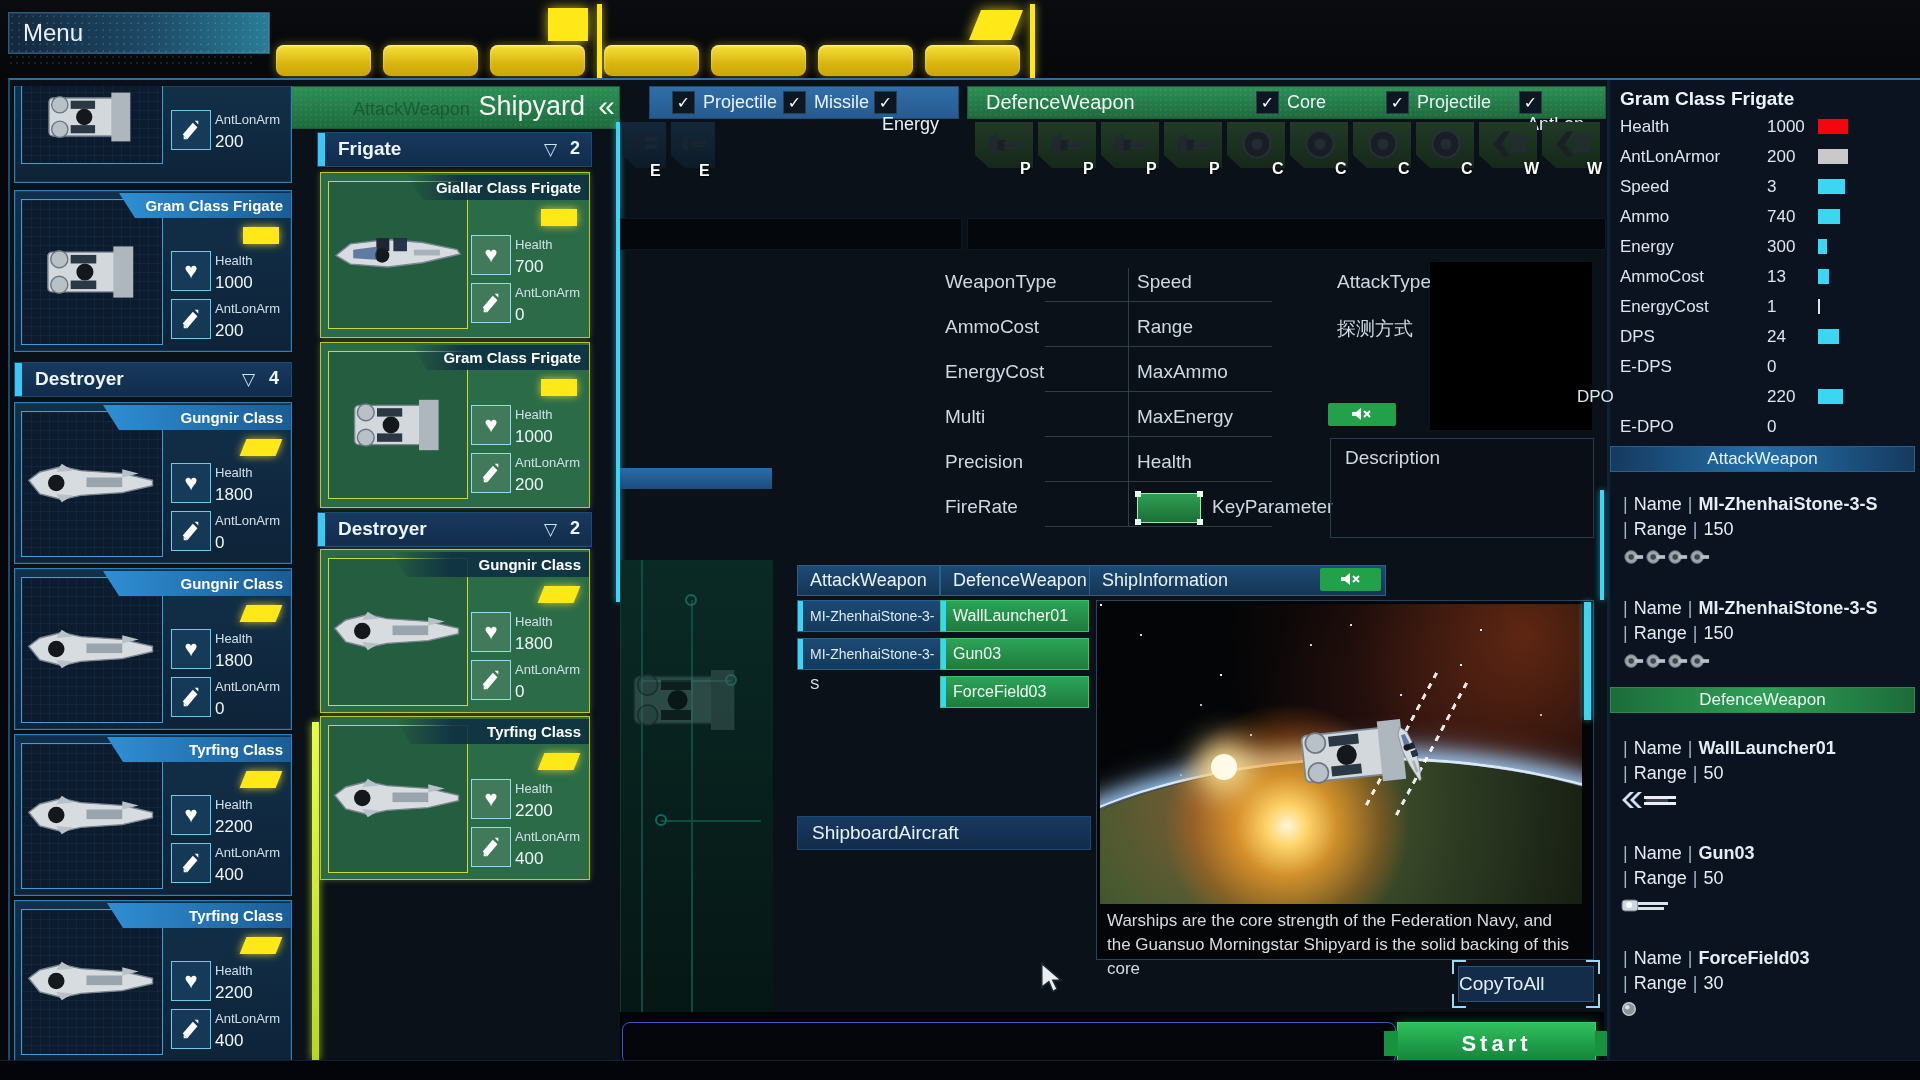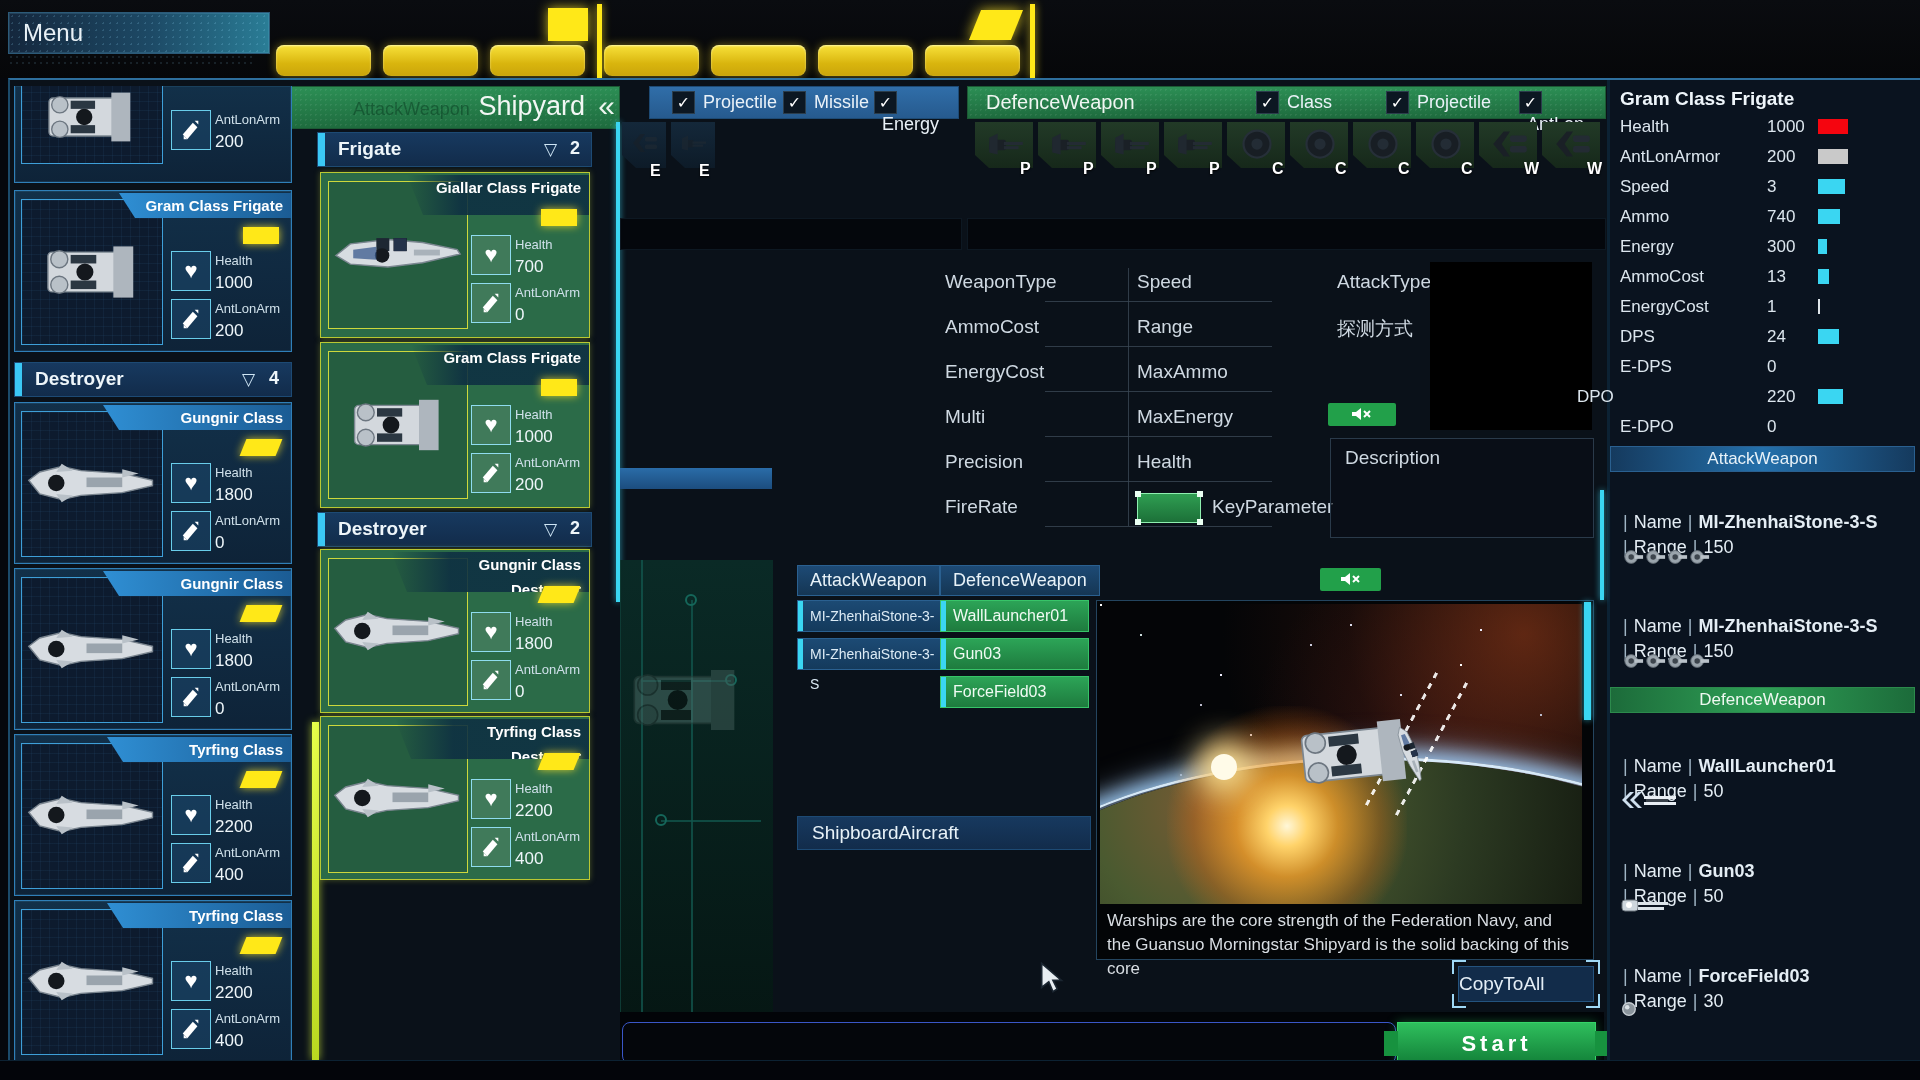--- a/index.html
+++ b/index.html
@@ -42,21 +42,21 @@
   .title-tab{right:0;top:2px;height:25px;background:linear-gradient(90deg,#2f8fd4,#1b5c94);clip-path:polygon(0 0,100% 0,100% 100%,16px 100%);color:#fff;font-size:15px;font-weight:bold;line-height:25px;text-align:right;padding:0 8px 0 24px;}
   .badge{width:36px;height:17px;background:#ffe818;box-shadow:0 0 8px rgba(255,230,40,.8);}
   .badge.para{transform:skewX(-22deg);}
   .stat-tile{width:38px;height:38px;background:rgba(30,80,120,.45);border:1px solid #69cdea;text-align:center;}
   .stat-tile .h{font-size:22px;color:#fff;line-height:38px;}
   .s-lbl{font-size:13px;color:#cfe0ea;}
   .s-val{font-size:17px;color:#eef6fa;}
   
   .sy-card{width:268px;background:#2b6b48;border:1.5px solid #b9c832;box-shadow:0 0 6px rgba(190,210,60,.35);}
   .sy-card .imgbox{left:7px;top:8px;width:138px;height:146px;border:1px solid #cdd83c;background:rgba(18,52,38,.25);}
-  .sy-title{right:0;top:2px;height:40px;background:linear-gradient(90deg,rgba(16,56,70,.0),rgba(14,48,66,.9) 30%);clip-path:polygon(0 0,100% 0,100% 100%,16px 100%);color:#fff;font-size:15px;font-weight:bold;line-height:25px;text-align:right;padding:0 8px 0 26px;}
+  .sy-title{right:0;top:2px;height:25px;background:linear-gradient(90deg,rgba(16,56,70,.0),rgba(14,48,66,.9) 30%);clip-path:polygon(0 0,100% 0,100% 100%,16px 100%);color:#fff;font-size:15px;font-weight:bold;line-height:25px;text-align:right;padding:0 8px 0 26px;}
   .sy-tile{width:38px;height:38px;background:rgba(255,255,255,.10);border:1px solid #8fdcef;text-align:center;}
   
   .slot{width:58px;height:46px;background:linear-gradient(#223a27,#16281a);clip-path:polygon(0 0,100% 0,100% 100%,14px 100%,0 72%);}
   .slot.blue{background:linear-gradient(#14283a,#0d1b28);}
   .slot-letter{font-size:16px;font-weight:bold;color:#fff;text-shadow:0 1px 2px #000;}
   .darkband{background:#04070c;border:1px solid #0d1822;}
   
   .wt-lbl{font-size:19px;color:#cfd9e2;}
   .wt-line{height:1px;background:#3a4754;opacity:.8;}
   .wt-vline{width:1px;background:#3a4754;opacity:.8;}
@@ -89,21 +89,21 @@
   .start-btn:after{content:"";position:absolute;right:-14px;top:8px;width:14px;height:25px;background:#17923f;}
   .cmd-input{width:752px;height:40px;background:#04060b;border:1.5px solid #3a56c8;border-radius:8px;color:#cfe0ea;font-size:16px;padding:0 10px;outline:none;}
   
   .rpanel{left:1607px;top:80px;width:310px;height:1000px;background:#0a131f;border-left:3px solid #0c2233;border-right:3px solid #2a6080;}
   .rp-title{font-size:19px;font-weight:bold;color:#eef5fa;}
   .rp-lbl{font-size:17px;color:#dce6ee;}
   .rp-val{font-size:17px;color:#dce6ee;}
   .chip{position:absolute;height:15px;}
   .rp-hdr-blue{height:24px;background:linear-gradient(90deg,#153a5e,#2470ab 50%,#153a5e);border:1px solid #2a6090;color:#e8f2f8;font-size:17px;text-align:center;line-height:24px;}
   .rp-hdr-green{height:24px;background:linear-gradient(90deg,#1c6b3a,#2fa056 50%,#1c6b3a);border:1px solid #2c8a4c;color:#eef8f0;font-size:17px;text-align:center;line-height:24px;}
-  .rp-entry{font-size:18px;color:#e4edf4;margin-top:18px;}
+  .rp-entry{font-size:18px;color:#e4edf4;}
   .pipe{color:#9fb4c4;margin:0 6px;}
   
   .circuit{left:620px;top:560px;width:152px;height:500px;background:linear-gradient(#0a2a26,#051512);border-left:1px solid #0e3a34;overflow:hidden;}
   .circuit .c-line{position:absolute;background:#12554c;opacity:.8;}
   .circuit .c-node{position:absolute;width:8px;height:8px;border:2px solid #15665a;border-radius:50%;}
   .sel-blue{left:620px;top:468px;width:152px;height:21px;background:linear-gradient(#2a6ca8,#1c4d7e);}
   .scrollbar-lime{left:312px;top:722px;width:7px;height:338px;background:linear-gradient(#e8ff4a,#b8d820);box-shadow:0 0 8px rgba(220,250,60,.7);}
   .scrollbar-cyan{background:#3ad6f2;box-shadow:0 0 6px rgba(60,214,242,.7);}
   .cursor{pointer-events:none;}
 </style>
@@ -446,21 +446,21 @@
   </div>
 
   <div class="abs blue-bar filter-bar1">
     <span class="abs" style="left:22px;top:4px"><span class="cb">✓</span><span class="cb-lbl">Projectile</span></span>
     <span class="abs" style="left:133px;top:4px"><span class="cb">✓</span><span class="cb-lbl">Missile</span></span>
     <span class="abs" style="left:224px;top:4px"><span class="cb">✓</span><span class="cb-lbl">Energy</span></span>
   </div>
 
   <div class="abs green-bar defence-bar">
     <span class="abs bar-title" style="left:18px;top:4px">DefenceWeapon</span>
-    <span class="abs" style="left:288px;top:4px"><span class="cb">✓</span><span class="cb-lbl">Class</span></span>
+    <span class="abs" style="left:288px;top:4px"><span class="cb">✓</span><span class="cb-lbl">Core</span></span>
     <span class="abs" style="left:418px;top:4px"><span class="cb">✓</span><span class="cb-lbl">Projectile</span></span>
     <span class="abs" style="left:551px;top:4px"><span class="cb">✓</span><span class="cb-lbl">AntLon</span></span>
   </div>
 
   <div class="abs slot blue" style="left:622px;top:122px;width:44px"><svg style="width:30px;height:26px;margin:8px 0 0 8px;opacity:.5">
         <use href="#g-wing"></use>
       </svg></div>
   <div class="abs slot-letter" style="left:650px;top:162px">E</div>
   <div class="abs slot blue" style="left:671px;top:122px;width:44px"><svg style="width:30px;height:26px;margin:8px 0 0 8px;opacity:.5">
         <use href="#g-gun"></use>
@@ -542,20 +542,21 @@
   <div class="abs black-box" style="left:1430px;top:262px;width:162px;height:168px"></div>
   <div class="abs mute-btn" style="left:1328px;top:403px"><svg style="width:22px;height:14px;margin-top:4px">
         <use href="#ic-mute"></use>
       </svg></div>
   <div class="abs desc-box" style="left:1330px;top:438px;width:262px;height:98px">
     <div class="abs wt-lbl" style="left:14px;top:8px">Description</div>
   </div>
 
   <div class="abs lo-tab" style="left:797px;top:565px">AttackWeapon</div>
   <div class="abs lo-tab" style="left:940px;top:565px">DefenceWeapon</div>
+  <div class="abs lo-tab" style="left:1089px;top:565px;width:271px;padding:0 12px">ShipInformation</div>
   <div class="abs mute-btn" style="left:1320px;top:568px;width:61px"><svg style="width:22px;height:14px;margin-top:4px">
         <use href="#ic-mute"></use>
       </svg></div>
 
   <div class="abs lo-item-blue" style="left:797px;top:600px;width:131px"><span class="lo-accent"></span><span style="font-size:14px">MI-ZhenhaiStone-3-S</span></div>
   <div class="abs lo-item-blue" style="left:797px;top:638px;width:131px"><span class="lo-accent"></span><span style="font-size:14px">MI-ZhenhaiStone-3-S</span></div>
 
   <div class="abs lo-item-green" style="left:940px;top:600px;width:135px"><span class="lo-accent"></span><span>WallLauncher01</span></div>
   <div class="abs lo-item-green" style="left:940px;top:638px;width:135px"><span class="lo-accent"></span><span>Gun03</span></div>
   <div class="abs lo-item-green" style="left:940px;top:676px;width:135px"><span class="lo-accent"></span><span>ForceField03</span></div>

